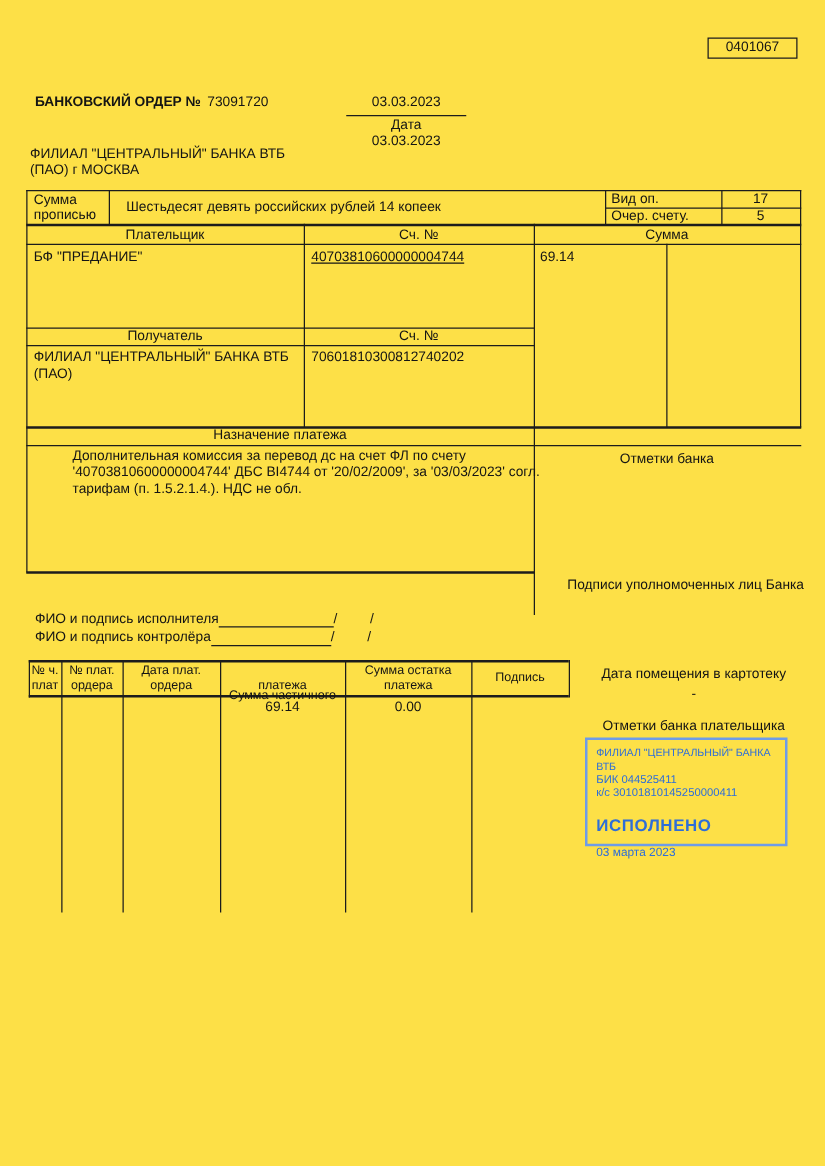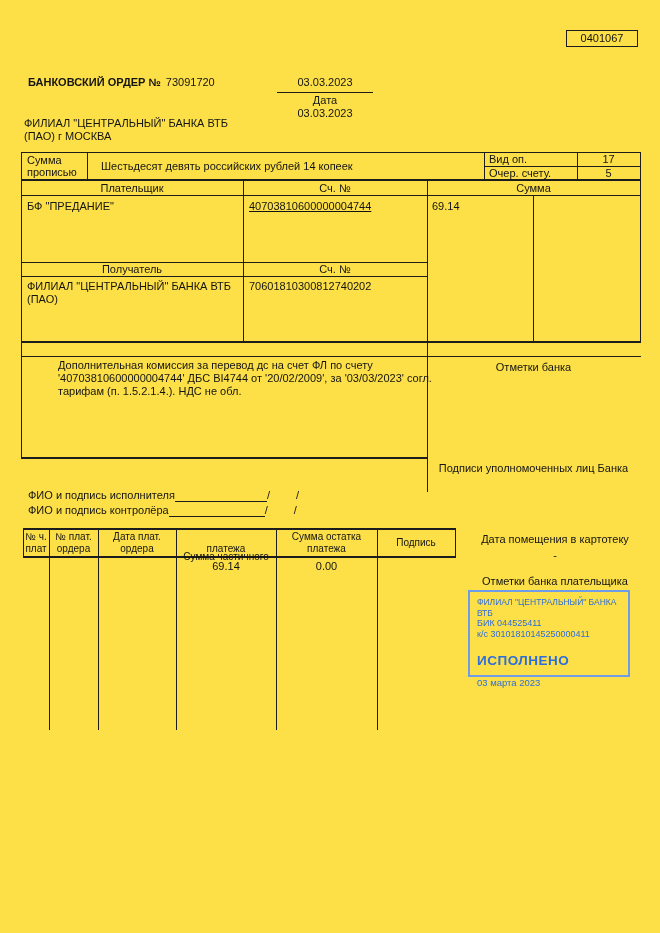--- a/index.html
+++ b/index.html
@@ -77,24 +77,25 @@
   <div class="t" style="left:27px;top:200px;">БФ "ПРЕДАНИЕ"</div>
   <div class="t" style="left:249px;top:200px;text-decoration:underline;">40703810600000004744</div>
   <div class="t" style="left:432px;top:200px;">69.14</div>
 
   <div class="t c" style="left:21px;top:263px;width:222px;">Получатель</div>
   <div class="t c" style="left:243px;top:263px;width:184px;">Сч. №</div>
   <div class="t" style="left:27px;top:280px;">ФИЛИАЛ "ЦЕНТРАЛЬНЫЙ" БАНКА ВТБ</div>
   <div class="t" style="left:27px;top:293px;">(ПАО)</div>
   <div class="t" style="left:249px;top:280px;">70601810300812740202</div>
 
+  <div class="t c" style="left:21px;top:342px;width:406px;">Назначение платежа</div>
   <div class="t wrap" style="left:26px;top:359px;width:398px;">Дополнительная комиссия за перевод дс на счет ФЛ по счету '40703810600000004744' ДБС BI4744 от '20/02/2009', за '03/03/2023' согл. тарифам (п. 1.5.2.1.4.). НДС не обл.</div>
 
   <div class="t c" style="left:427px;top:361px;width:213px;">Отметки банка</div>
-  <div class="t c" style="left:427px;top:462px;width:213px;">Подписи уполномоченных лиц Банка</div>
+  <div class="t c" style="left:442px;top:462px;width:213px;">Подписи уполномоченных лиц Банка</div>
 
   <div class="t" style="left:28px;top:489px;">
     <span>ФИО и подпись исполнителя</span><span class="blank" style="width:92px;"></span><span>/</span><span style="margin-left:26px;">/</span>
   </div>
   <div class="t" style="left:28px;top:504px;">
     <span>ФИО и подпись контролёра</span><span class="blank" style="width:96px;"></span><span>/</span><span style="margin-left:26px;">/</span>
   </div>
 
   <div class="hl thick" style="left:23px;top:528px;width:432px;"></div>
   <div class="hl thick" style="left:23px;top:556px;width:432px;"></div>

